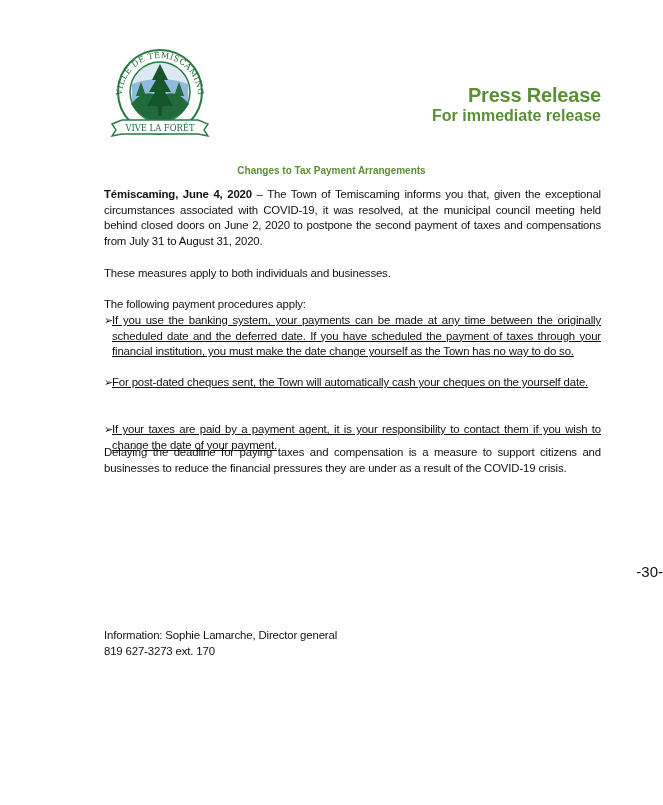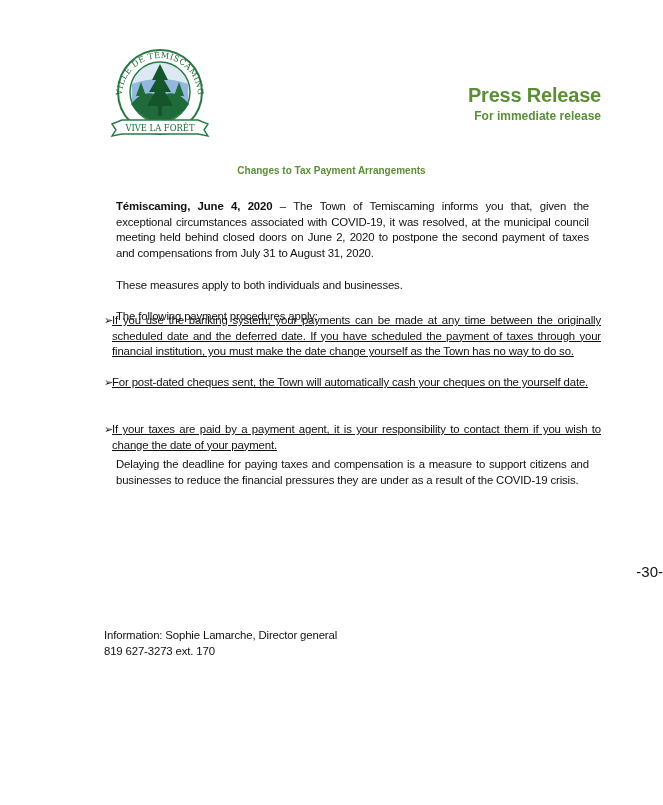--- a/index.html
+++ b/index.html
@@ -4,28 +4,28 @@
 <style>
   html, body { margin: 0; padding: 0; background: #ffffff; }
   body { width: 663px; height: 805px; position: relative; overflow: hidden;
          font-family: "Liberation Sans", sans-serif; color: #111; }
   .page { position: absolute; left: 0; top: 0; width: 663px; height: 805px; background: #fff; }
 
   .logo { position: absolute; left: 108px; top: 44px; width: 104px; height: 102px; }
 
   .pr-header { position: absolute; right: 62px; top: 84px; text-align: right; color: #5b8f36; }
   .pr-title { font-size: 20px; font-weight: bold; line-height: 22px; letter-spacing: -0.2px; }
-  .pr-sub { font-size: 12px; font-weight: bold; line-height: 16px; margin-top: 2px; }
+  .pr-sub { font-size: 16px; font-weight: bold; line-height: 16px; margin-top: 2px; }
 
   .headline { position: absolute; left: 0; width: 663px; top: 164px; text-align: center;
               font-size: 10px; font-weight: bold; color: #5b8f36; line-height: 14px; }
 
   .body { position: absolute; left: 104px; width: 497px; font-size: 11.4px; line-height: 15.6px;
           letter-spacing: -0.15px; }
-  .para { text-align: justify; margin: 12px; }
+  .para { text-align: justify; margin: 0; }
   .para b { font-weight: bold; }
 
   .p1 { top: 187px; }
   .p2 { top: 266px; }
   .p3 { top: 297px; }
   .bullet { position: absolute; left: 104px; width: 497px; font-size: 11.4px; line-height: 15.6px;
             letter-spacing: -0.15px; }
   .bullet .mark { position: absolute; left: 0; top: 0; font-size: 11px; }
   .bullet .txt { margin-left: 8px; text-align: justify; text-decoration: underline; }
   .b1 { top: 313px; }

